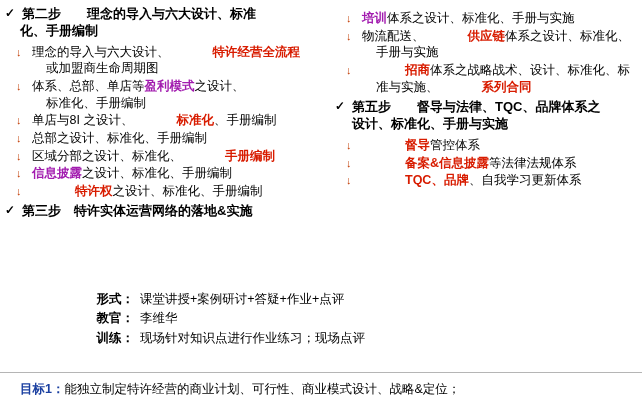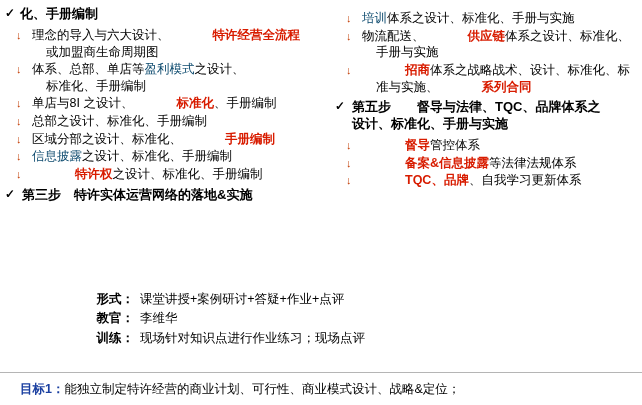--- a/index.html
+++ b/index.html
@@ -70,22 +70,22 @@
     padding-left: 46px;
     line-height: 1.33;
   }
 
   .red {
     color: #d81c00;
     font-weight: bold;
     padding-left: 43px;
   }
   .blue {
-    color: #0c4a6e;
-    font-weight: normal;
+    color: #a21caf;
+    font-weight: bold;
   }
   .bold {
     font-weight: normal;
   }
 
   
   .teacher {
     position: absolute;
     left: 0;
     top: 290px;
@@ -133,20 +133,21 @@
 <body>
 
 <div class="page">
 
   <div class="col col-left">
 
     <div style="height:6px"></div>
 
     <div class="step">
       <span class="ck">✓</span>
+      <span>第二步　　理念的导入与六大设计、标准</span>
     </div>
     <div class="step" style="padding-left:20px">
       <span>化、手册编制</span>
     </div>
 
     <div style="height:3px"></div>
 
     <div class="item">
       <span class="ar">↓</span>
       <span>理念的导入与六大设计、</span><span class="red">特许经营全流程</span>

